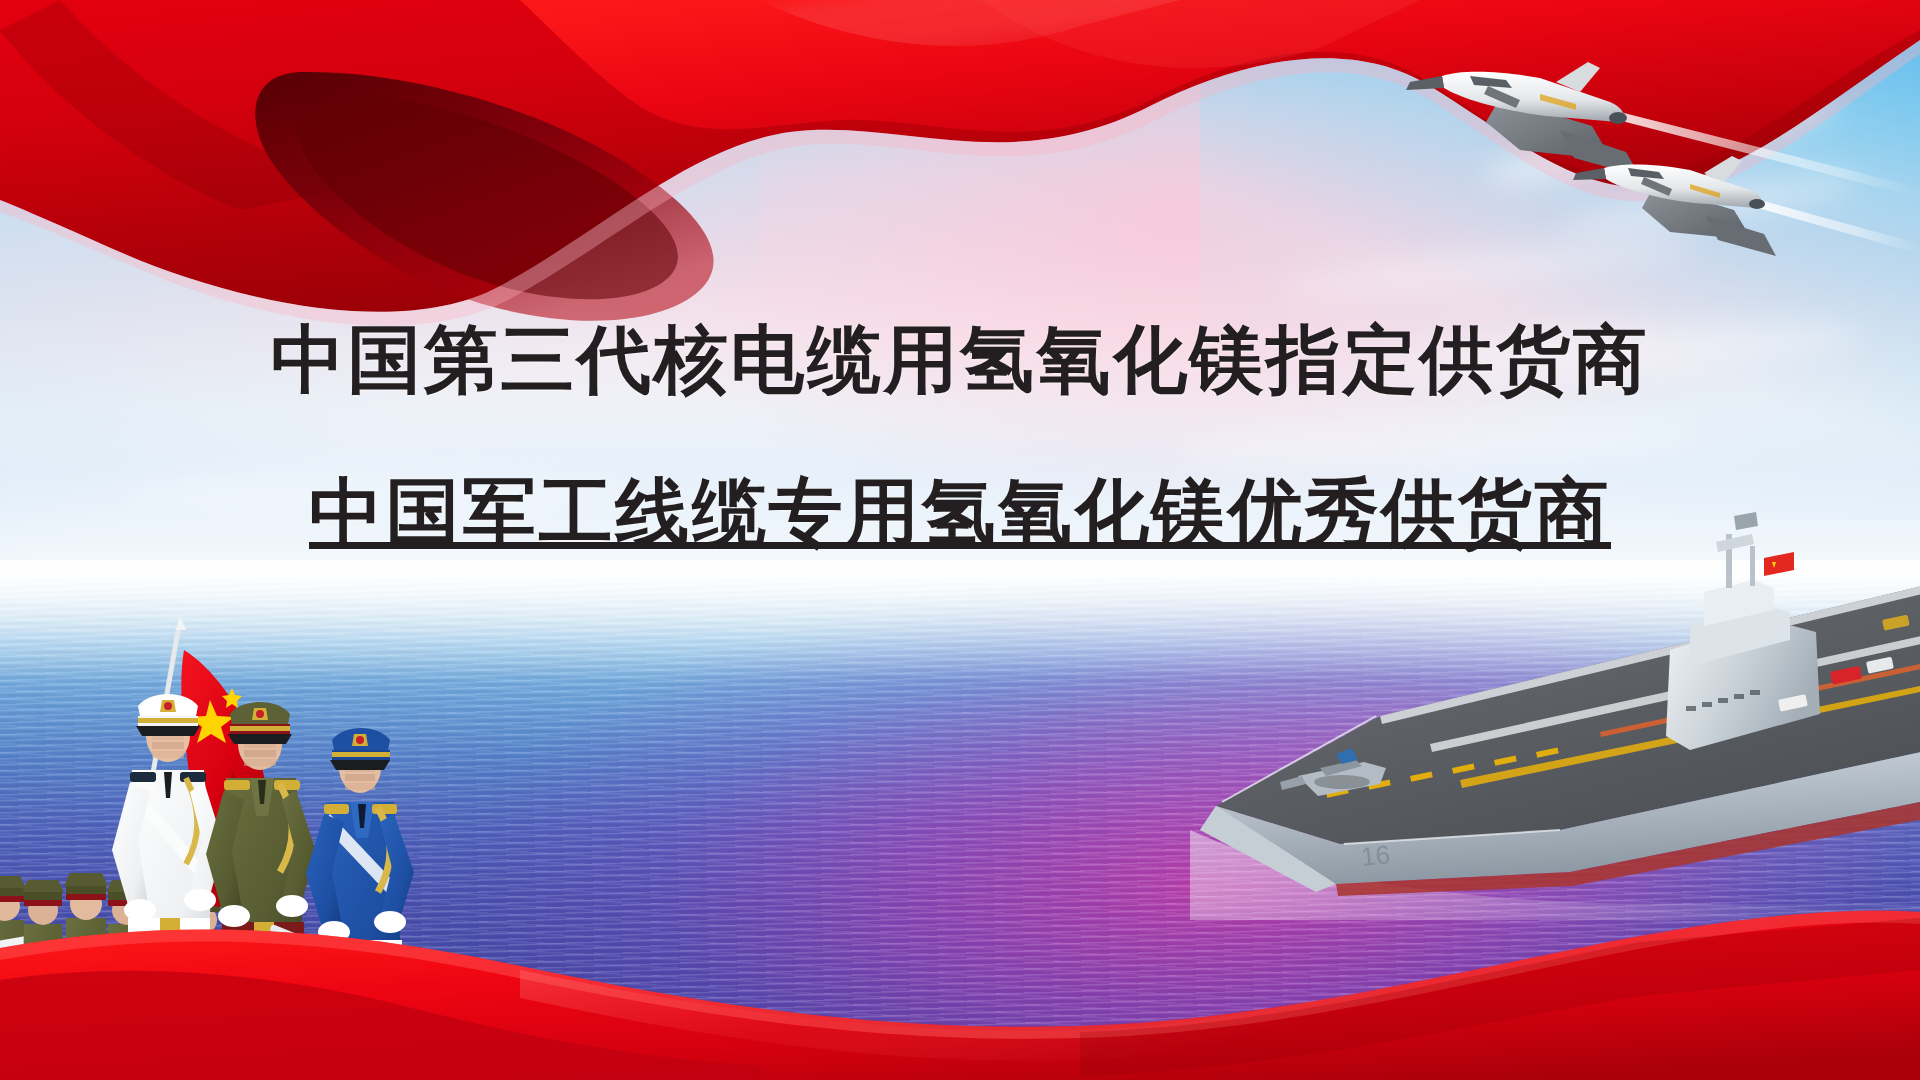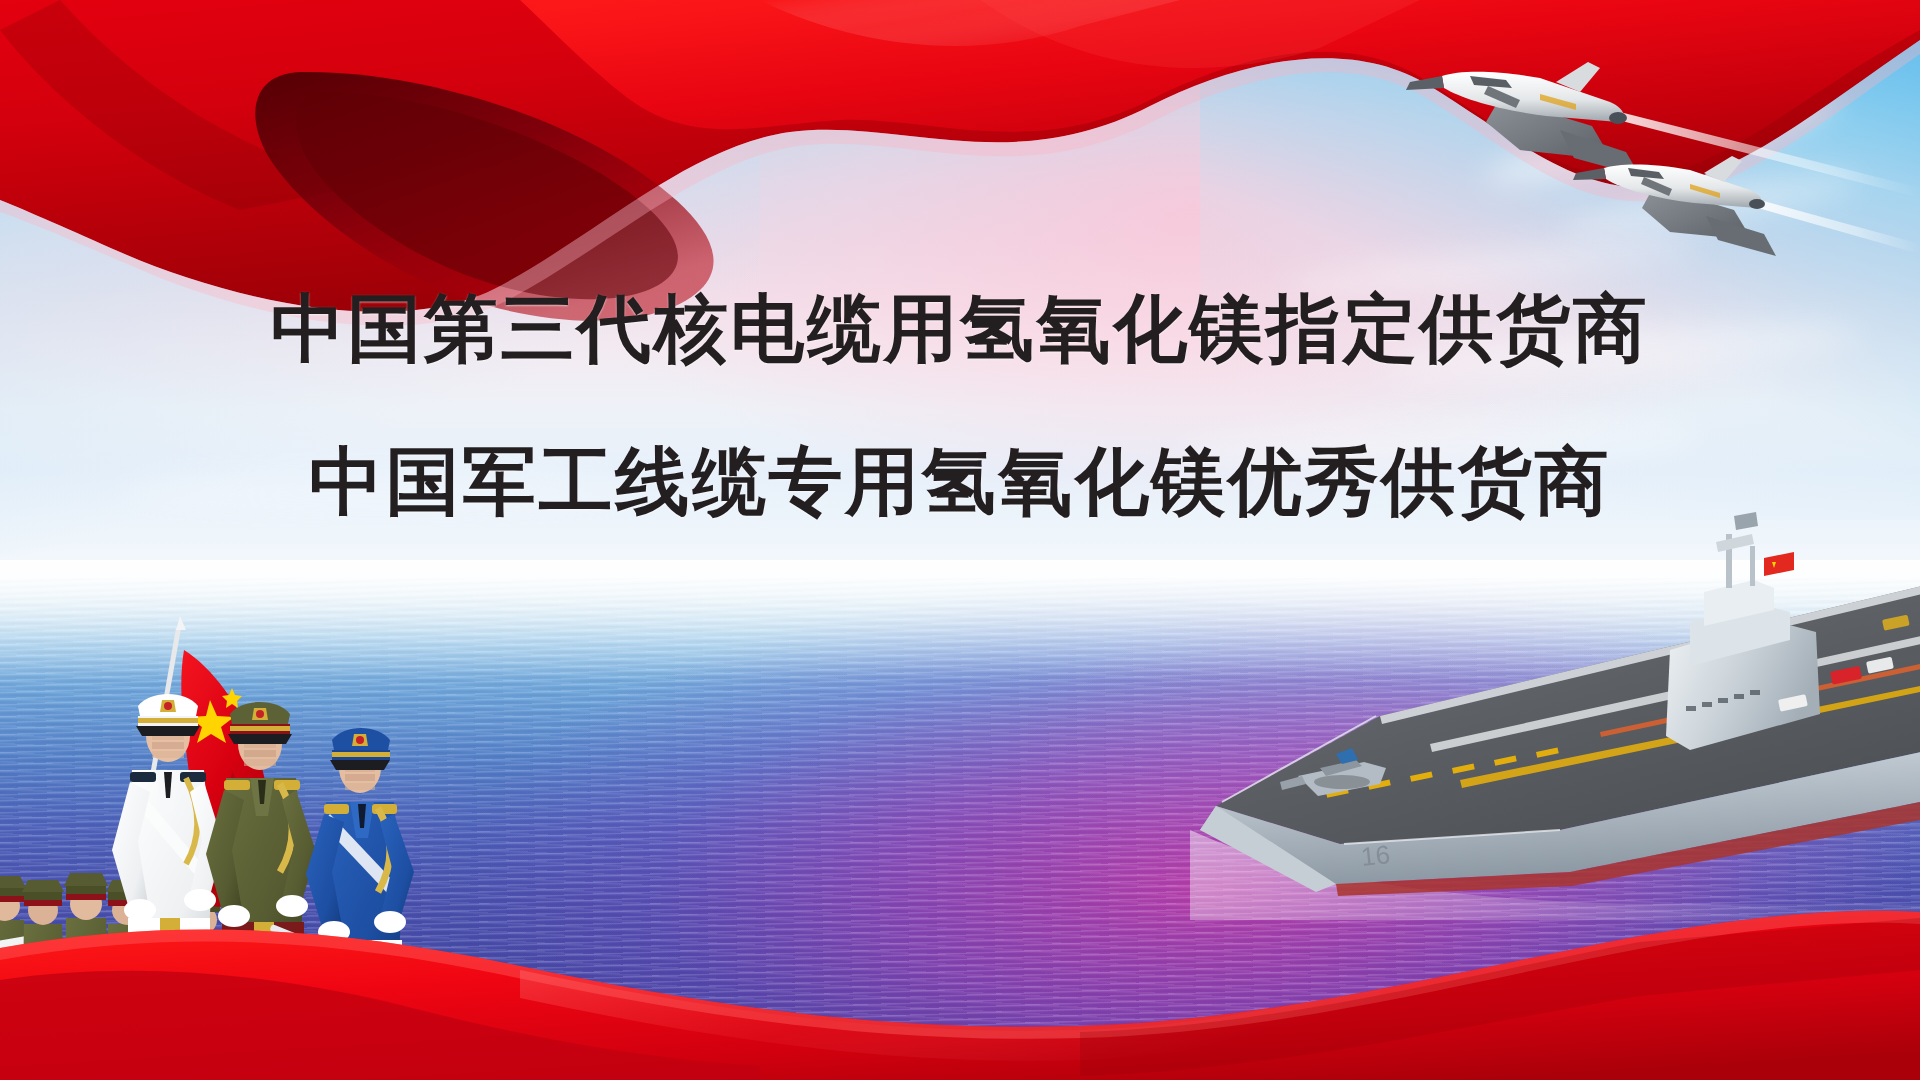--- a/index.html
+++ b/index.html
@@ -124,23 +124,24 @@
   .title-line{
     position:absolute;
     width:1920px;
     text-align:center;
     color:#231f20;
     font-family:"Liberation Sans","DejaVu Sans",sans-serif;
     font-weight:700;
     letter-spacing:.035em;
     white-space:nowrap;
     text-shadow:0 1px 2px rgba(255,255,255,.55);
+    margin-top:31px;
   }
   #title-1{top:292px;font-size:74px;line-height:1;}
-  #title-2{top:445px;font-size:74px;line-height:1;}
+  #title-2{top:445px;font-size:74px;line-height:1;text-decoration:underline;}
 </style>
 </head>
 <body>
 
 <div id="banner">
 
   <div class="sky"></div>
   <div class="sky-left-wash"></div>
   <div class="sky-right-blue"></div>
   <div class="cloud c1"></div>

